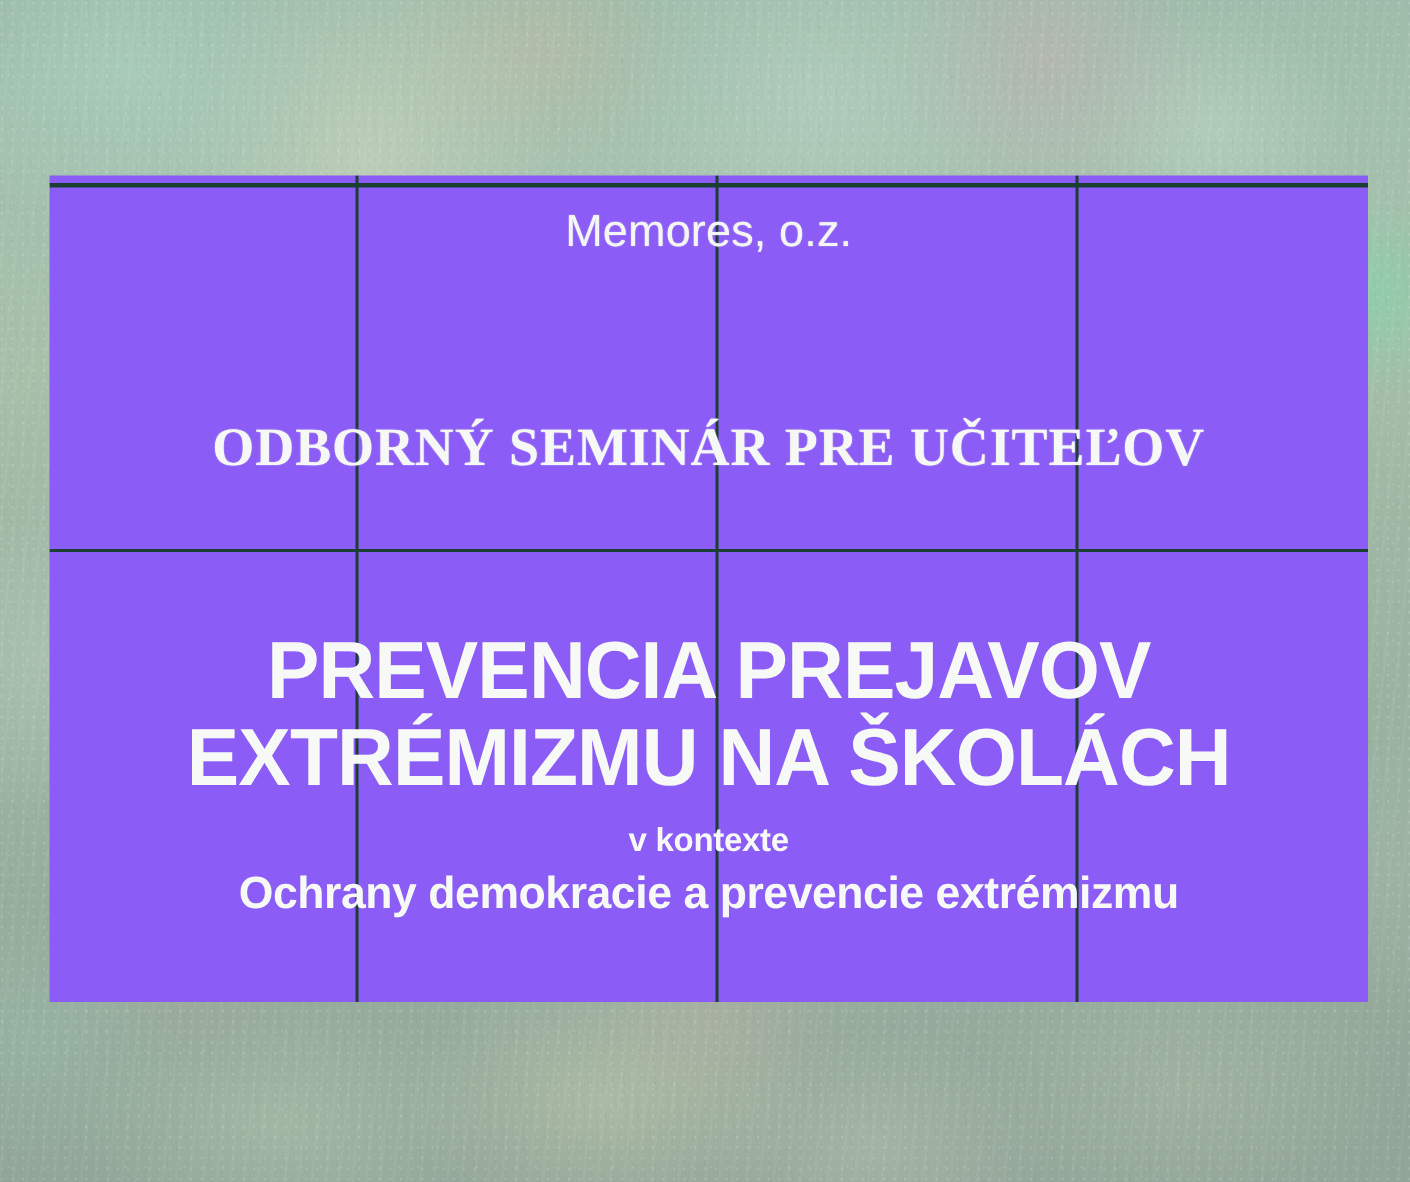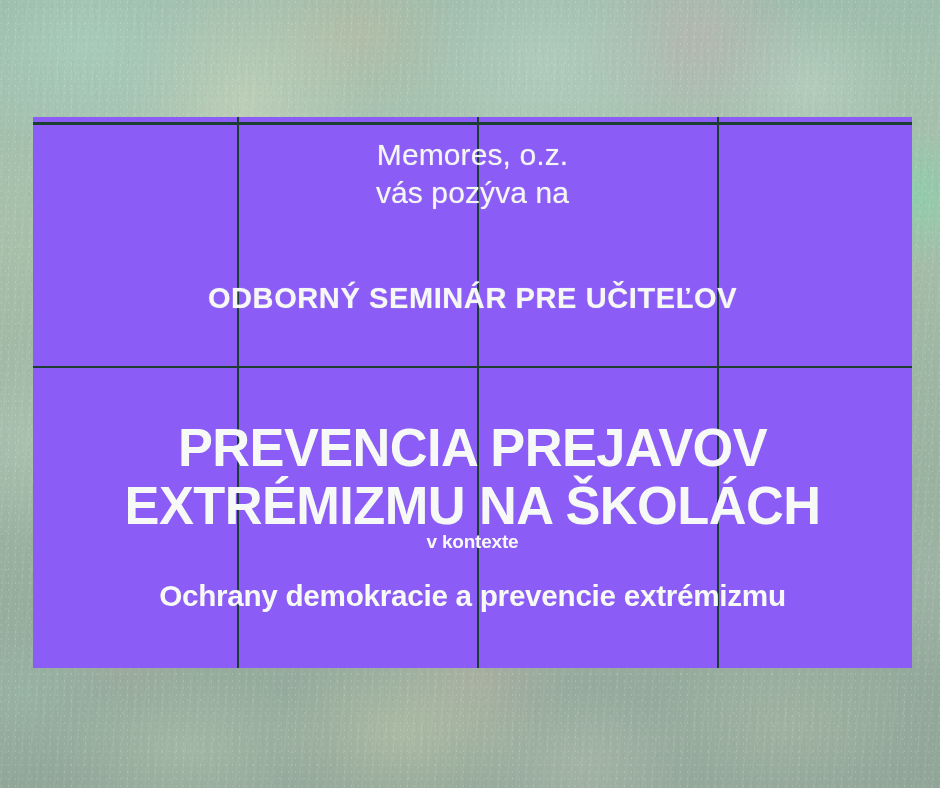--- a/index.html
+++ b/index.html
@@ -133,46 +133,47 @@
     font-weight: 400;
     letter-spacing: .1px;
     color: #f4f6f3;
   }
   .intro div { white-space: nowrap; }
 
   .seminar {
     position: absolute;
     left: 0; right: 0;
     top: 161px;
-    font-size: 29px;
+    font-size: 36px;
     line-height: 40px;
     font-weight: 700;
     letter-spacing: .6px;
     white-space: nowrap;
     color: #f6f8f5;
+    font-family: Liberation Serif, serif;
   }
 
   .main-title {
     position: absolute;
     left: 0; right: 0;
     top: 301px;
     font-size: 54px;
     line-height: 58px;
     font-weight: 700;
     letter-spacing: -0.6px;
     color: #f7f9f6;
     transform: scaleX(0.97);
   }
   .main-title div { white-space: nowrap; }
 
   .sub-context {
     position: absolute;
     left: 0; right: 0;
-    top: 408px;
-    font-size: 19px;
+    top: 426px;
+    font-size: 22px;
     line-height: 34px;
     font-weight: 700;
     letter-spacing: -0.2px;
     color: #f7f9f6;
     white-space: nowrap;
   }
 
   .sub-line {
     position: absolute;
     left: 0; right: 0;
@@ -207,21 +208,20 @@
       <div class="grid-line h" style="top:249px;"></div>
       <div class="grid-line v" style="left:204px;"></div>
       <div class="grid-line v" style="left:444px;"></div>
       <div class="grid-line v" style="left:684px;"></div>
     </div>
 
     <div class="panel-content">
 
       <div class="intro soft">
         <div>Memores, o.z.</div>
-        <div>vás pozýva na</div>
       </div>
 
       <div class="seminar soft">ODBORNÝ SEMINÁR PRE UČITEĽOV</div>
 
       <div class="main-title">
         <div>PREVENCIA PREJAVOV</div>
         <div>EXTRÉMIZMU NA ŠKOLÁCH</div>
       </div>
 
       <div class="sub-context">v kontexte</div>

